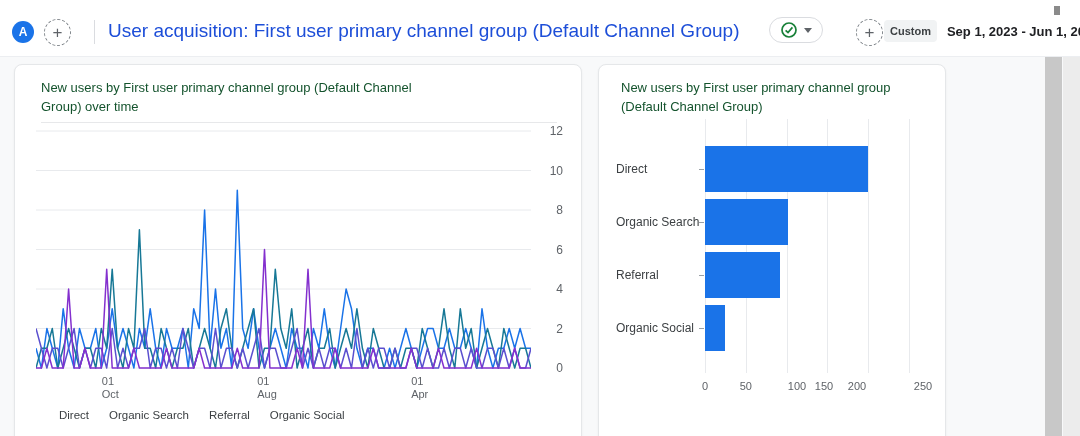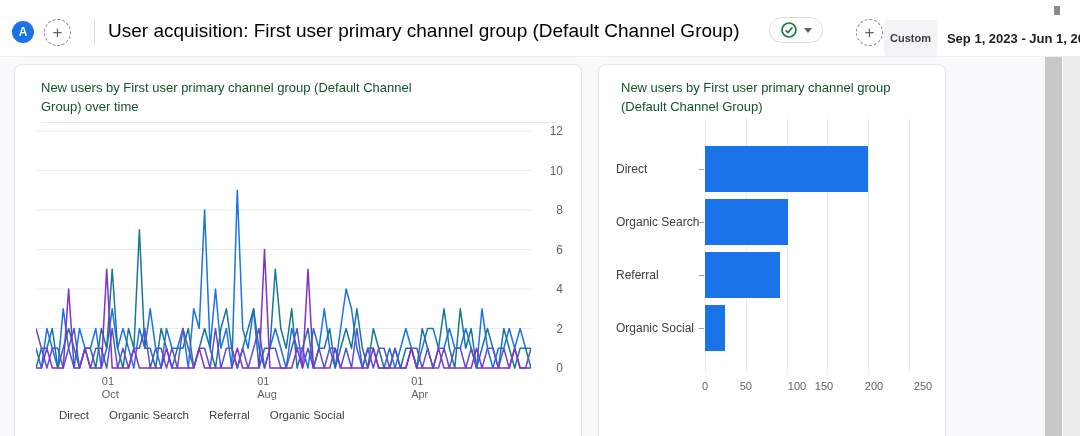--- a/index.html
+++ b/index.html
@@ -11,29 +11,29 @@
           border-bottom:1px solid #eceef1;}
   .avatar{position:absolute;left:12px;top:21px;width:22px;height:22px;border-radius:50%;
           background:#1a73e8;color:#fff;font-size:12px;font-weight:bold;display:flex;
           align-items:center;justify-content:center;cursor:pointer;}
   .plus-circle{position:absolute;width:27px;height:27px;border:1px dashed #80868b;border-radius:50%;
           color:#5f6368;font-size:17px;display:flex;align-items:center;justify-content:center;
           background:#fff;cursor:pointer;line-height:1;}
   .plus-1{left:44px;top:19px;}
   .plus-2{left:856px;top:19px;}
   .hdr-divider{position:absolute;left:94px;top:20px;width:1px;height:24px;background:#dadce0;}
-  .report-title{position:absolute;left:108px;top:20px;font-size:19px;color:#000000;white-space:nowrap;}
+  .report-title{position:absolute;left:108px;top:20px;font-size:19px;color:#1d4ed8;white-space:nowrap;}
   .check-pill{position:absolute;left:769px;top:17px;width:54px;height:26px;border:1px solid #dadce0;
           border-radius:13px;display:flex;align-items:center;justify-content:center;gap:6px;
           background:#fff;cursor:pointer;}
   .caret{width:0;height:0;border-left:4px solid transparent;border-right:4px solid transparent;
           border-top:5px solid #5f6368;}
   .date-area{position:absolute;left:884px;top:20px;display:flex;align-items:center;gap:10px;cursor:pointer;}
   .custom-badge{background:#f1f3f4;color:#3c4043;font-size:11px;font-weight:bold;
-          padding:12px 6px;border-radius:4px;}
+          padding:5px 6px;border-radius:4px;}
   .date-text{font-size:13px;font-weight:600;color:#202124;white-space:nowrap;}
   .hdr-scroll-tick{position:absolute;left:1054px;top:6px;width:6px;height:9px;background:#8a8a8a;}
   
   .right-margin{position:absolute;left:1063px;top:57px;width:17px;height:379px;background:#ececec;}
   .scroll-thumb{position:absolute;left:1045px;top:57px;width:17px;height:379px;background:#c8c8c8;cursor:pointer;}
   
   .card{position:absolute;top:64px;background:#fff;border:1px solid #e5e7e9;border-radius:8px;
         box-shadow:0 1px 2px rgba(60,64,67,.08);}
   .card-left{left:14px;width:568px;height:380px;}
   .card-right{left:598px;width:348px;height:380px;}
@@ -144,21 +144,21 @@
     <div id="bar-area" style="position:absolute;left:0;top:0;width:348px;height:380px;">
         <div class="bar-grid" style="left: 106px;"></div>
         <div class="bar-x-label" style="left: 86px;">0</div>
         <div class="bar-grid" style="left: 146.8px;"></div>
         <div class="bar-x-label" style="left: 126.8px;">50</div>
         <div class="bar-grid" style="left: 187.6px;"></div>
         <div class="bar-x-label" style="left: 178px;">100</div>
         <div class="bar-grid" style="left: 228.4px;"></div>
         <div class="bar-x-label" style="left: 205px;">150</div>
         <div class="bar-grid" style="left: 269.2px;"></div>
-        <div class="bar-x-label" style="left: 255px;">200</div>
+        <div class="bar-x-label" style="left: 238px;">200</div>
         <div class="bar-grid" style="left: 310px;"></div>
         <div class="bar-x-label" style="left: 304px;">250</div>
         <div class="bar-cat-label" style="top: 96px;">Direct</div>
         <div class="bar-cat-tick" style="top: 104px;"></div>
         <div class="bar-rect" style="top: 81px; width: 163px; background: rgb(26, 115, 232);"></div>
         <div class="bar-cat-label" style="top: 149px;">Organic Search</div>
         <div class="bar-cat-tick" style="top: 157px;"></div>
         <div class="bar-rect" style="top: 134px; width: 83px; background: rgb(26, 115, 232);"></div>
         <div class="bar-cat-label" style="top: 202px;">Referral</div>
         <div class="bar-cat-tick" style="top: 210px;"></div>

